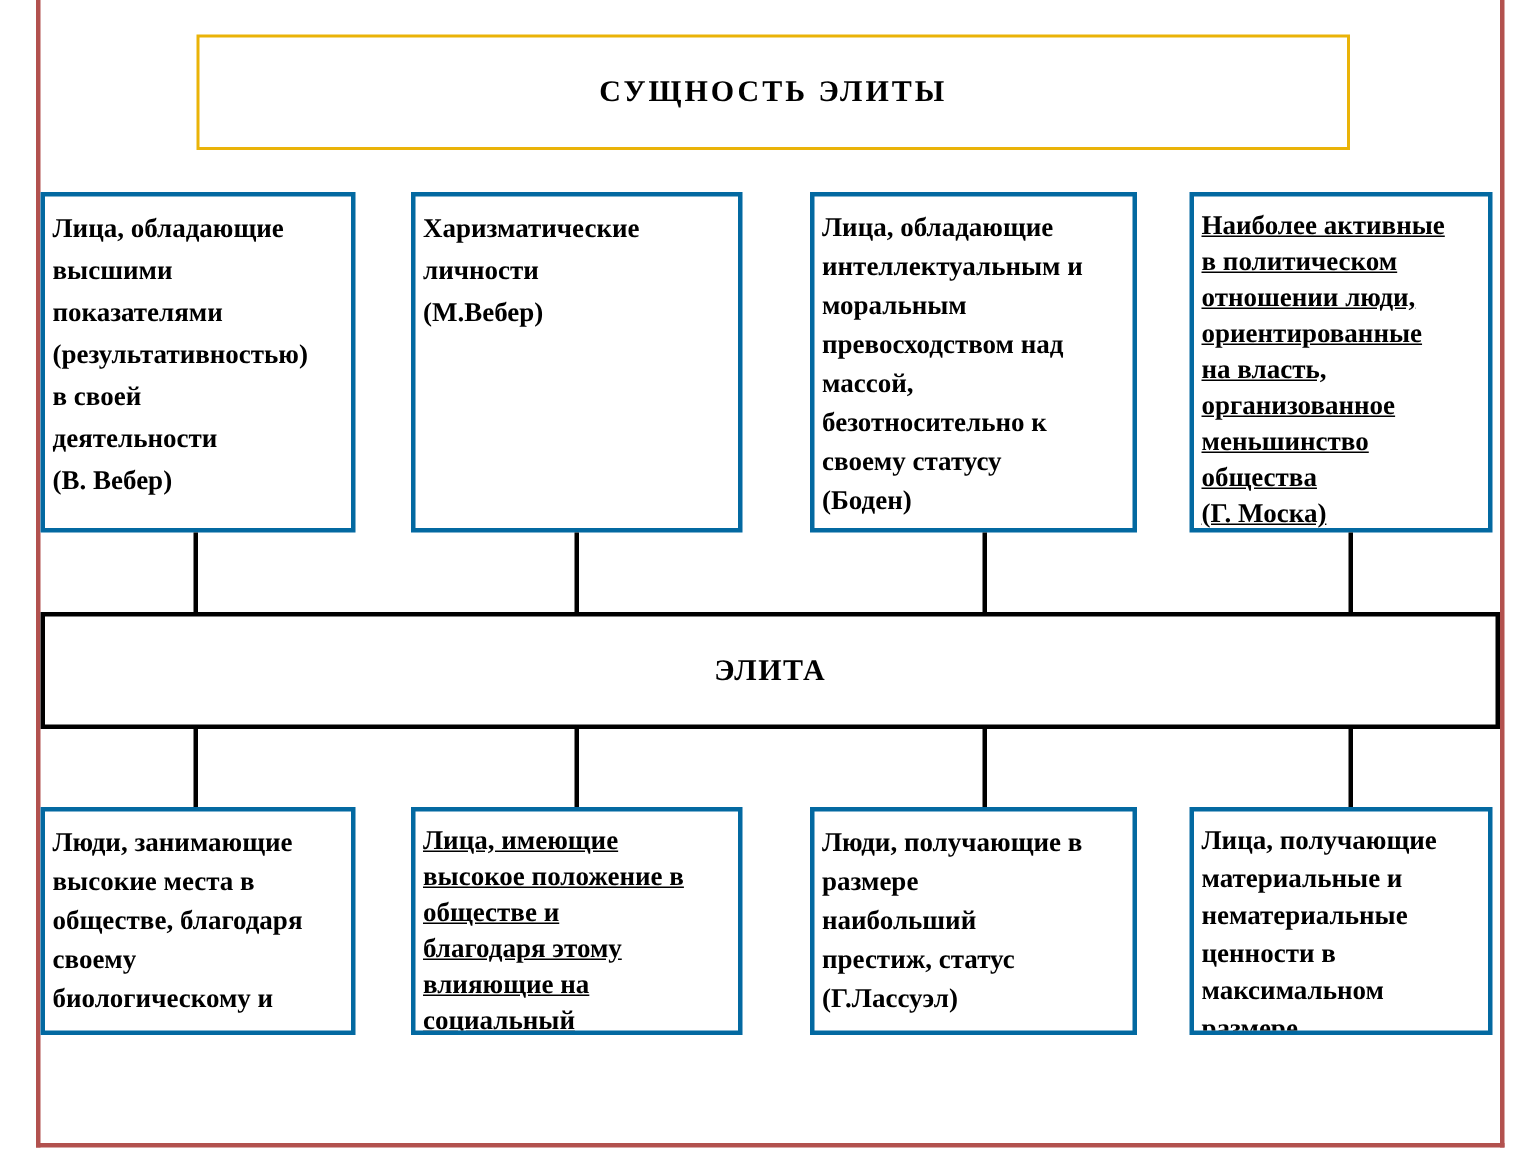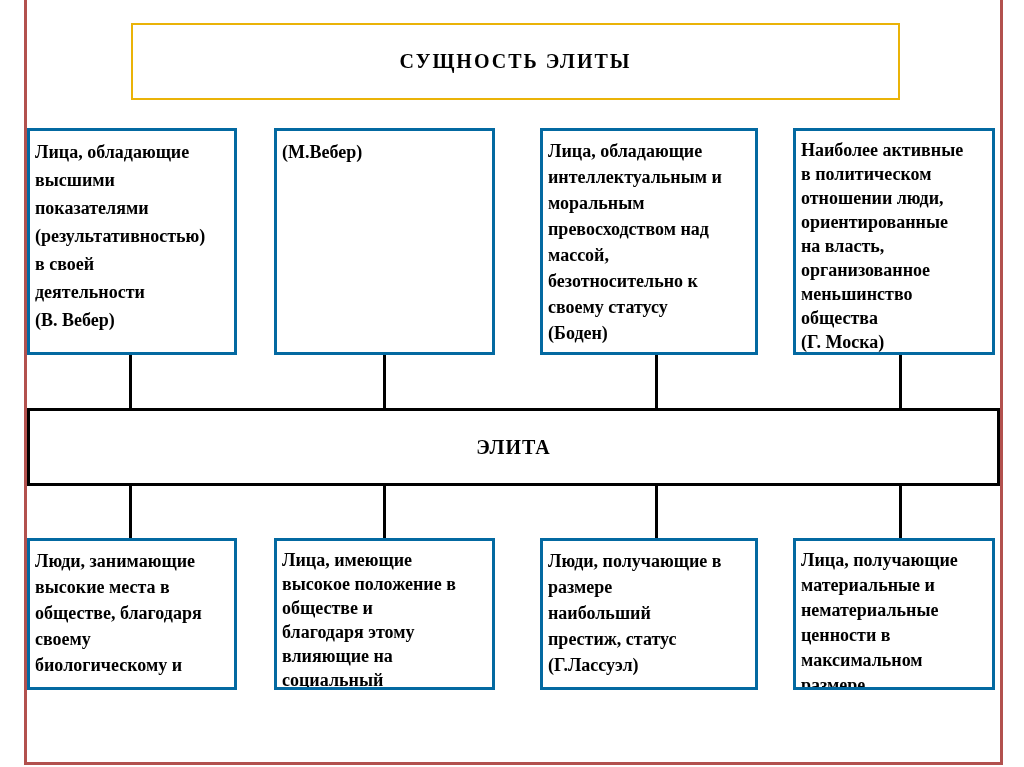--- a/index.html
+++ b/index.html
@@ -53,21 +53,21 @@
   }
   .box-attr {
     font-weight: bold;
     font-size: 18px;
     padding-right: 5px;
     white-space: pre;
   }
   .lh28 .box-text, .lh28 .box-attr { line-height: 28px; }
   .lh26 .box-text, .lh26 .box-attr { line-height: 26px; }
   .lh25 .box-text, .lh25 .box-attr { line-height: 25px; }
-  .lh24 .box-text, .lh24 .box-attr { line-height: 24px; }
+  .lh24 .box-text, .lh24 .box-attr { line-height: 24px; text-decoration: underline; }
 
   .connector { position: absolute; width: 3px; background: #000; }
   .c-col1 { left: 129px; }
   .c-col2 { left: 383px; }
   .c-col3 { left: 655px; }
   .c-col4 { left: 899px; }
   .c-up   { top: 355px; height: 54px; }
   .c-down { top: 484px; height: 55px; }
 </style>
 </head>
@@ -86,20 +86,22 @@
   <div class="box r-top b-col1 lh28">
     <div class="box-text">Лица, обладающие
 высшими
 показателями
 (результативностью)
 в своей
 деятельности</div>
     <div class="box-attr">(В. Вебер)</div>
   </div>
   <div class="box r-top b-col2 lh28">
+    <div class="box-text">Харизматические
+личности</div>
     <div class="box-attr">(М.Вебер)</div>
   </div>
   <div class="box r-top b-col3 lh26">
     <div class="box-text">Лица, обладающие
 интеллектуальным и
 моральным
 превосходством над
 массой,
 безотносительно к
 своему статусу</div>

